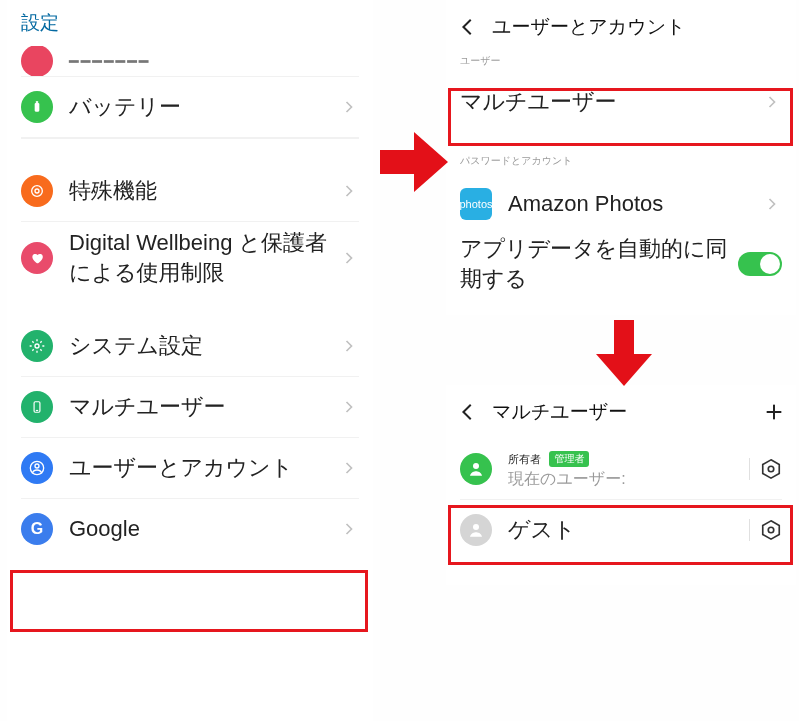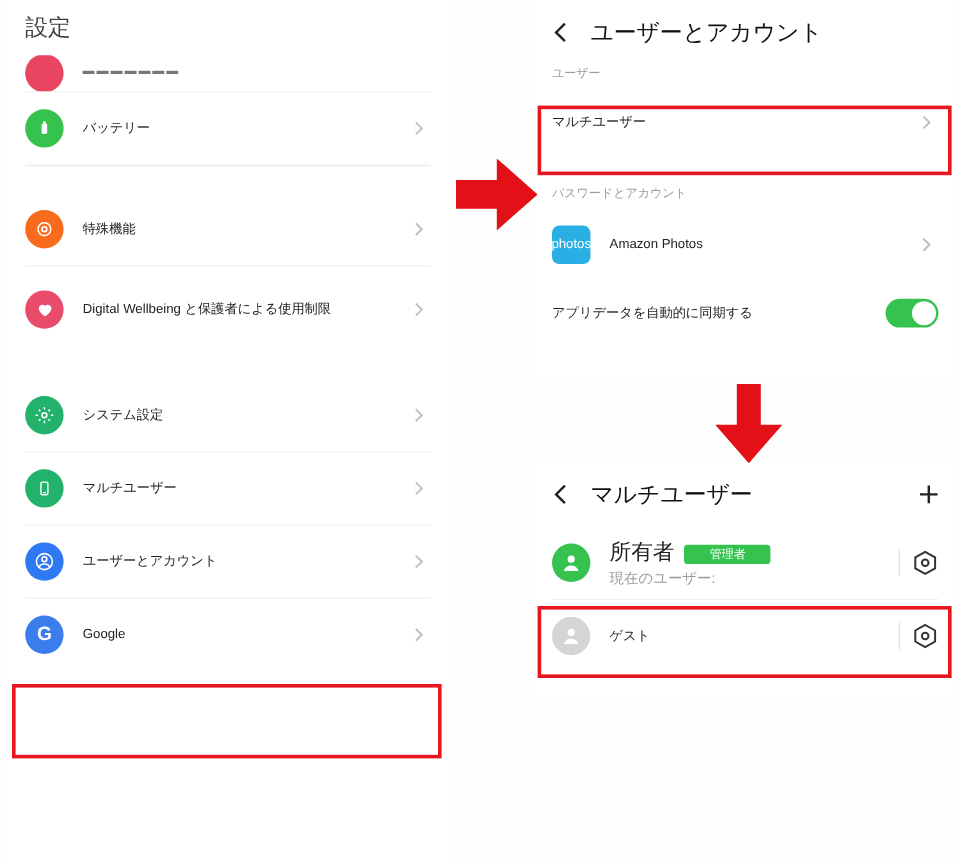--- a/index.html
+++ b/index.html
@@ -8,36 +8,36 @@
   .screen.left { left: 7px; top: 0; width: 366px; height: 721px; }
   .screen.tr   { left: 446px; top: 0; width: 350px; height: 315px; }
   .screen.br   { left: 446px; top: 385px; width: 350px; height: 200px; }
 
   .header-row { display: flex; align-items: center; height: 54px; padding: 0 10px; }
   .header-title { font-size: 19px; margin-left: 12px; color: #111; }
   .back-icon { width: 24px; height: 24px; display: flex; align-items: center; justify-content: center; }
   .add-icon  { margin-left: auto; width: 24px; height: 24px; display:flex;align-items:center;justify-content:center; }
   svg { display: block; }
 
-  .settings-title { font-size: 19px; padding: 10px 14px; color: #404040; }
+  .settings-title { font-size: 19px; padding: 10px 14px; color: #0369a1; }
 
   .section-label { font-size: 10px; color: #9a9a9a; padding: 0 14px 6px; }
   .list-item { display: flex; align-items: center; min-height: 60px; padding: 0 14px; position: relative; }
   .list-item .icon { width: 32px; height: 32px; border-radius: 50%; display: flex; align-items: center; justify-content: center; flex-shrink: 0; margin-right: 16px; }
-  .list-item .label { font-size: 11px; color: #222; flex: 1; line-height: 1.35; }
-  .list-item .sublabel { font-size: 12px; color: #9a9a9a; margin-top: 2px; }
+  .list-item .label { font-size: 22px; color: #222; flex: 1; line-height: 1.35; }
+  .list-item .sublabel { font-size: 16px; color: #9a9a9a; margin-top: 2px; }
   .list-item .labels { flex: 1; display: flex; flex-direction: column; }
   .chev { width: 20px; height: 20px; color: #c0c0c0; }
   .hexcog { width: 22px; height: 22px; color: #333; }
   .sep { width: 1px; height: 22px; background: #e0e0e0; margin: 0 10px; }
 
   .thin-divider { height: 1px; background: #f1f1f1; margin: 0 14px; }
   .group-gap { height: 22px; }
 
-  .badge { display: inline-block; background: #36c24e; color: #fff; font-size: 10px; padding: 1px 21px; border-radius: 3px; margin-left: 4px; vertical-align: 1px; }
+  .badge { display: inline-block; background: #36c24e; color: #fff; font-size: 10px; padding: 1px 5px; border-radius: 3px; margin-left: 4px; vertical-align: 1px; }
 
   .toggle { width: 44px; height: 24px; border-radius: 12px; background: #36c24e; position: relative; }
   .toggle::after { content: ''; position: absolute; width: 20px; height: 20px; border-radius: 50%; background: #fff; top: 2px; right: 2px; }
 
   .sq-icon { width: 32px; height: 32px; border-radius: 6px; display: flex; align-items: center; justify-content: center; color: #fff; font-size: 11px; font-weight: 500; }
 
   .highlight { position: absolute; border: 3px solid #e6171e; pointer-events: none; }
 
   .arrow { position: absolute; }
   .arrow svg { display: block; }
@@ -229,21 +229,21 @@
 
   <div class="list-item">
     <div class="icon" style="background:#36c24e">
       <svg width="18" height="18" viewBox="0 0 24 24" fill="#fff">
           <circle cx="12" cy="8" r="4"></circle>
           <path d="M4 21c1-5 6-6 8-6s7 1 8 6z"></path>
         </svg>
     </div>
     <div class="labels">
       <div>
-        <span style="font-size:18px;color:#222">所有者</span>
+        <span style="font-size:11px;color:#222">所有者</span>
         <span class="badge">管理者</span>
       </div>
       <div class="sublabel">現在のユーザー:</div>
     </div>
     <div class="sep"></div>
     <span class="hexcog">
       <svg viewBox="0 0 24 24" width="22" height="22" fill="none" stroke="#333" stroke-width="1.8">
           <polygon points="12,2 21,7 21,17 12,22 3,17 3,7"></polygon>
           <circle cx="12" cy="12" r="3"></circle>
         </svg>

